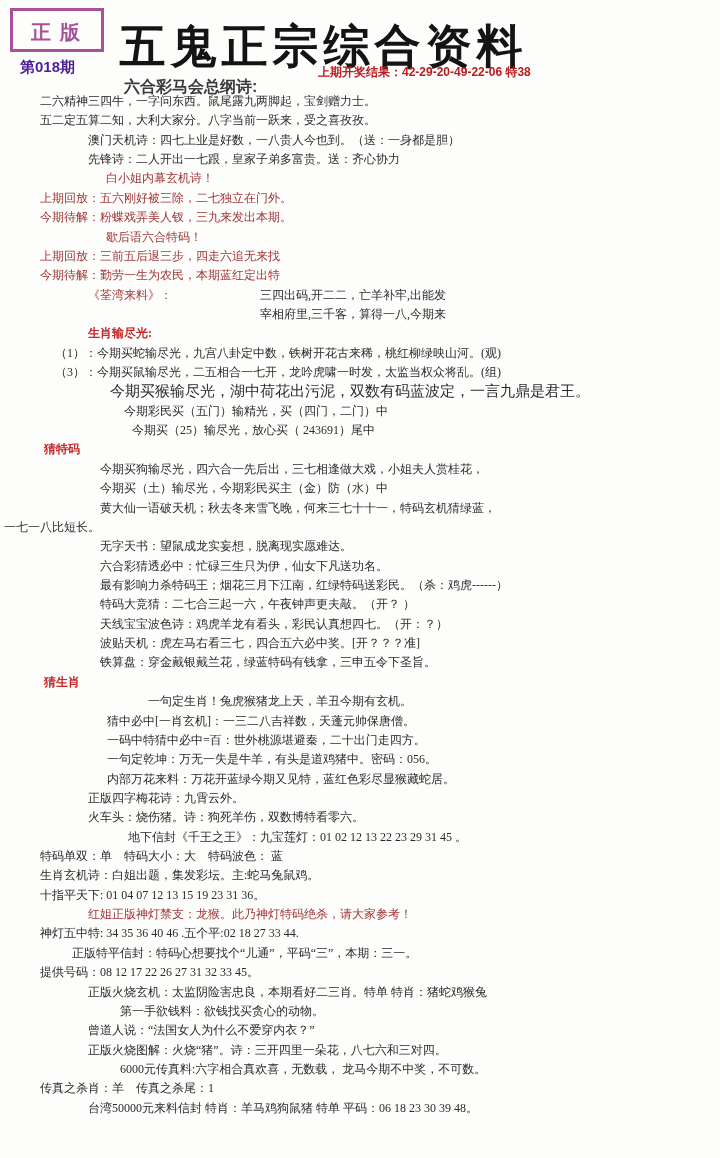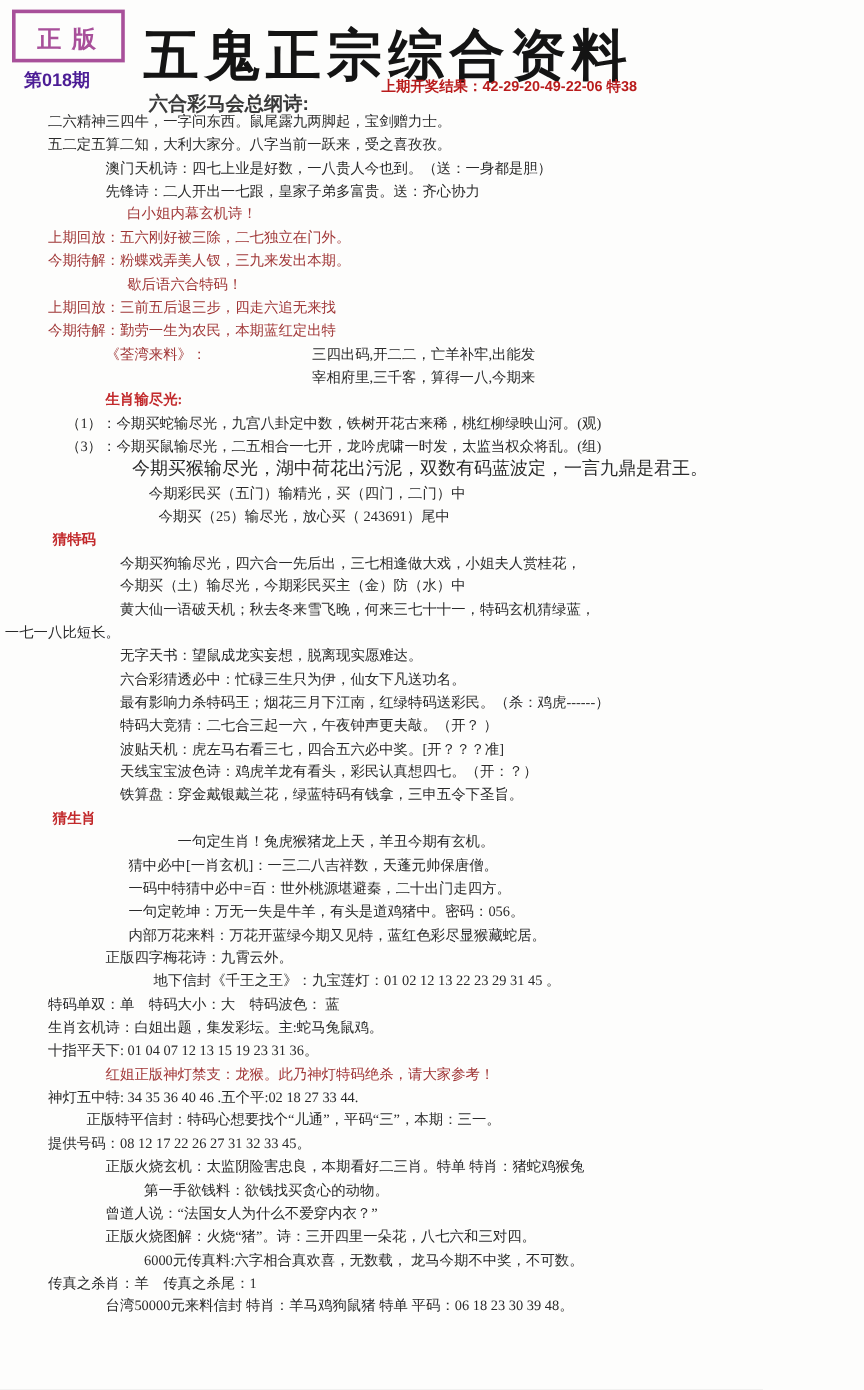--- a/index.html
+++ b/index.html
@@ -124,26 +124,26 @@
       <div class="line">
         <span class="seg c-k" style="left: 100px;">六合彩猜透必中：忙碌三生只为伊，仙女下凡送功名。</span>
       </div>
       <div class="line">
         <span class="seg c-k" style="left: 100px;">最有影响力杀特码王；烟花三月下江南，红绿特码送彩民。（杀：鸡虎------）</span>
       </div>
       <div class="line">
         <span class="seg c-k" style="left: 100px;">特码大竞猜：二七合三起一六，午夜钟声更夫敲。（开？ ）</span>
       </div>
       <div class="line">
+        <span class="seg c-k" style="left: 100px;">天线宝宝波色诗：鸡虎羊龙有看头，彩民认真想四七。（开：？）</span>
+      </div>
+      <div class="line">
         <span class="seg c-k" style="left: 100px;">波贴天机：虎左马右看三七，四合五六必中奖。[开？？？准]</span>
       </div>
       <div class="line">
-        <span class="seg c-k" style="left: 100px;">天线宝宝波色诗：鸡虎羊龙有看头，彩民认真想四七。（开：？）</span>
-      </div>
-      <div class="line">
         <span class="seg c-k" style="left: 100px;">铁算盘：穿金戴银戴兰花，绿蓝特码有钱拿，三申五令下圣旨。</span>
       </div>
       <div class="line">
         <span class="seg c-R" style="left: 44px;">猜生肖</span>
       </div>
       <div class="line">
         <span class="seg c-k" style="left: 148px;">一句定生肖！兔虎猴猪龙上天，羊丑今期有玄机。</span>
       </div>
       <div class="line">
         <span class="seg c-k" style="left: 107px;">猜中必中[一肖玄机]：一三二八吉祥数，天蓬元帅保唐僧。</span>
@@ -152,20 +152,23 @@
         <span class="seg c-k" style="left: 107px;">一码中特猜中必中=百：世外桃源堪避秦，二十出门走四方。</span>
       </div>
       <div class="line">
         <span class="seg c-k" style="left: 107px;">一句定乾坤：万无一失是牛羊，有头是道鸡猪中。密码：056。</span>
       </div>
       <div class="line">
         <span class="seg c-k" style="left: 107px;">内部万花来料：万花开蓝绿今期又见特，蓝红色彩尽显猴藏蛇居。</span>
       </div>
       <div class="line">
         <span class="seg c-k" style="left: 88px;">正版四字梅花诗：九霄云外。</span>
+      </div>
+      <div class="line">
+        <span class="seg c-k" style="left: 88px;">火车头：烧伤猪。诗：狗死羊伤，双数博特看零六。</span>
       </div>
       <div class="line">
         <span class="seg c-k" style="left: 128px;">地下信封《千王之王》：九宝莲灯：01 02 12 13 22 23 29 31 45 。</span>
       </div>
       <div class="line">
         <span class="seg c-k" style="left: 40px;">特码单双：单　特码大小：大　特码波色： 蓝</span>
       </div>
       <div class="line">
         <span class="seg c-k" style="left: 40px;">生肖玄机诗：白姐出题，集发彩坛。主:蛇马兔鼠鸡。</span>
       </div>

